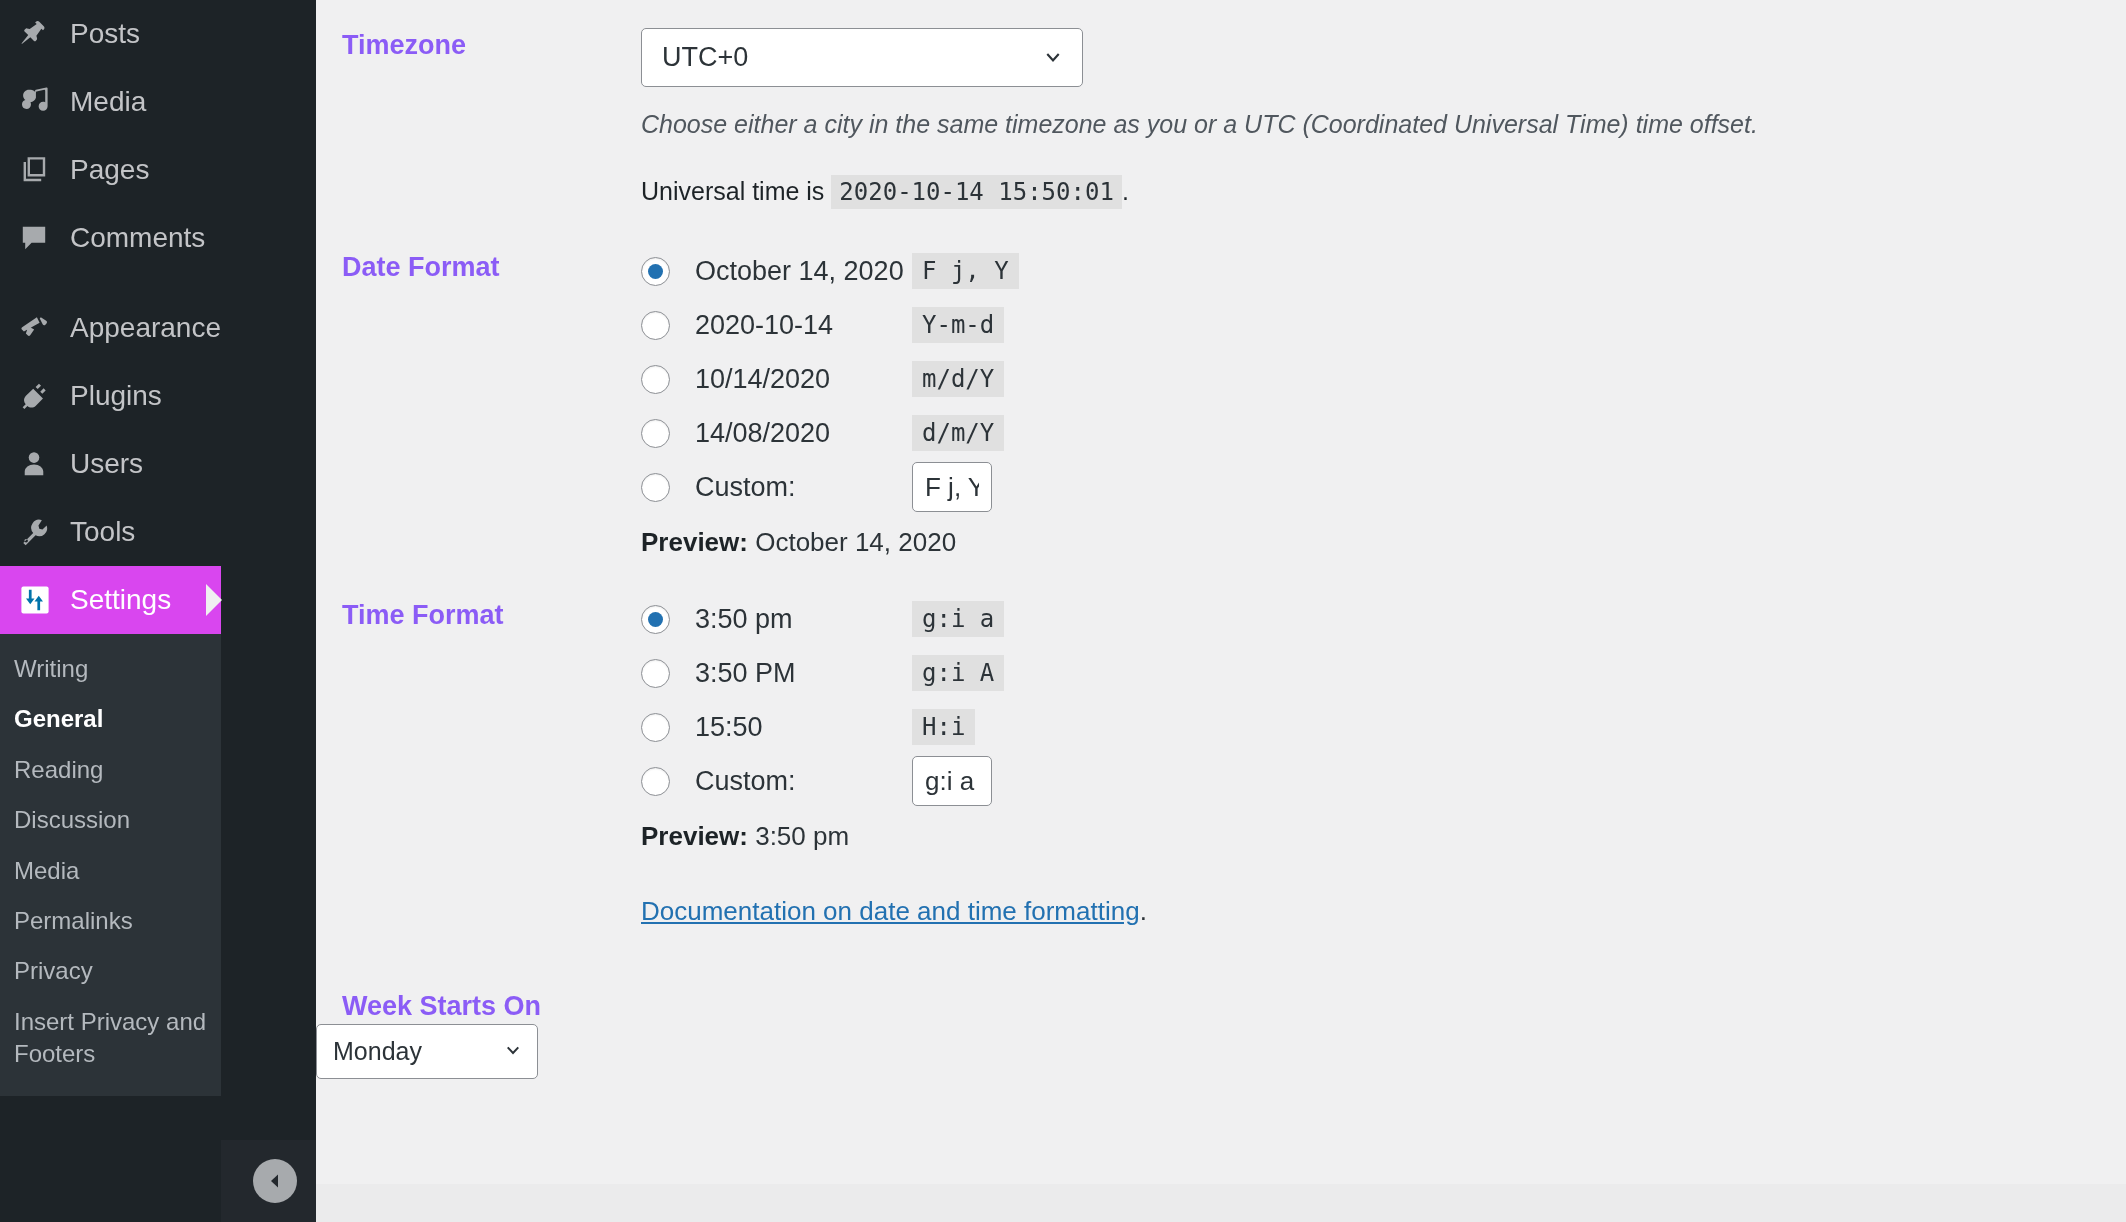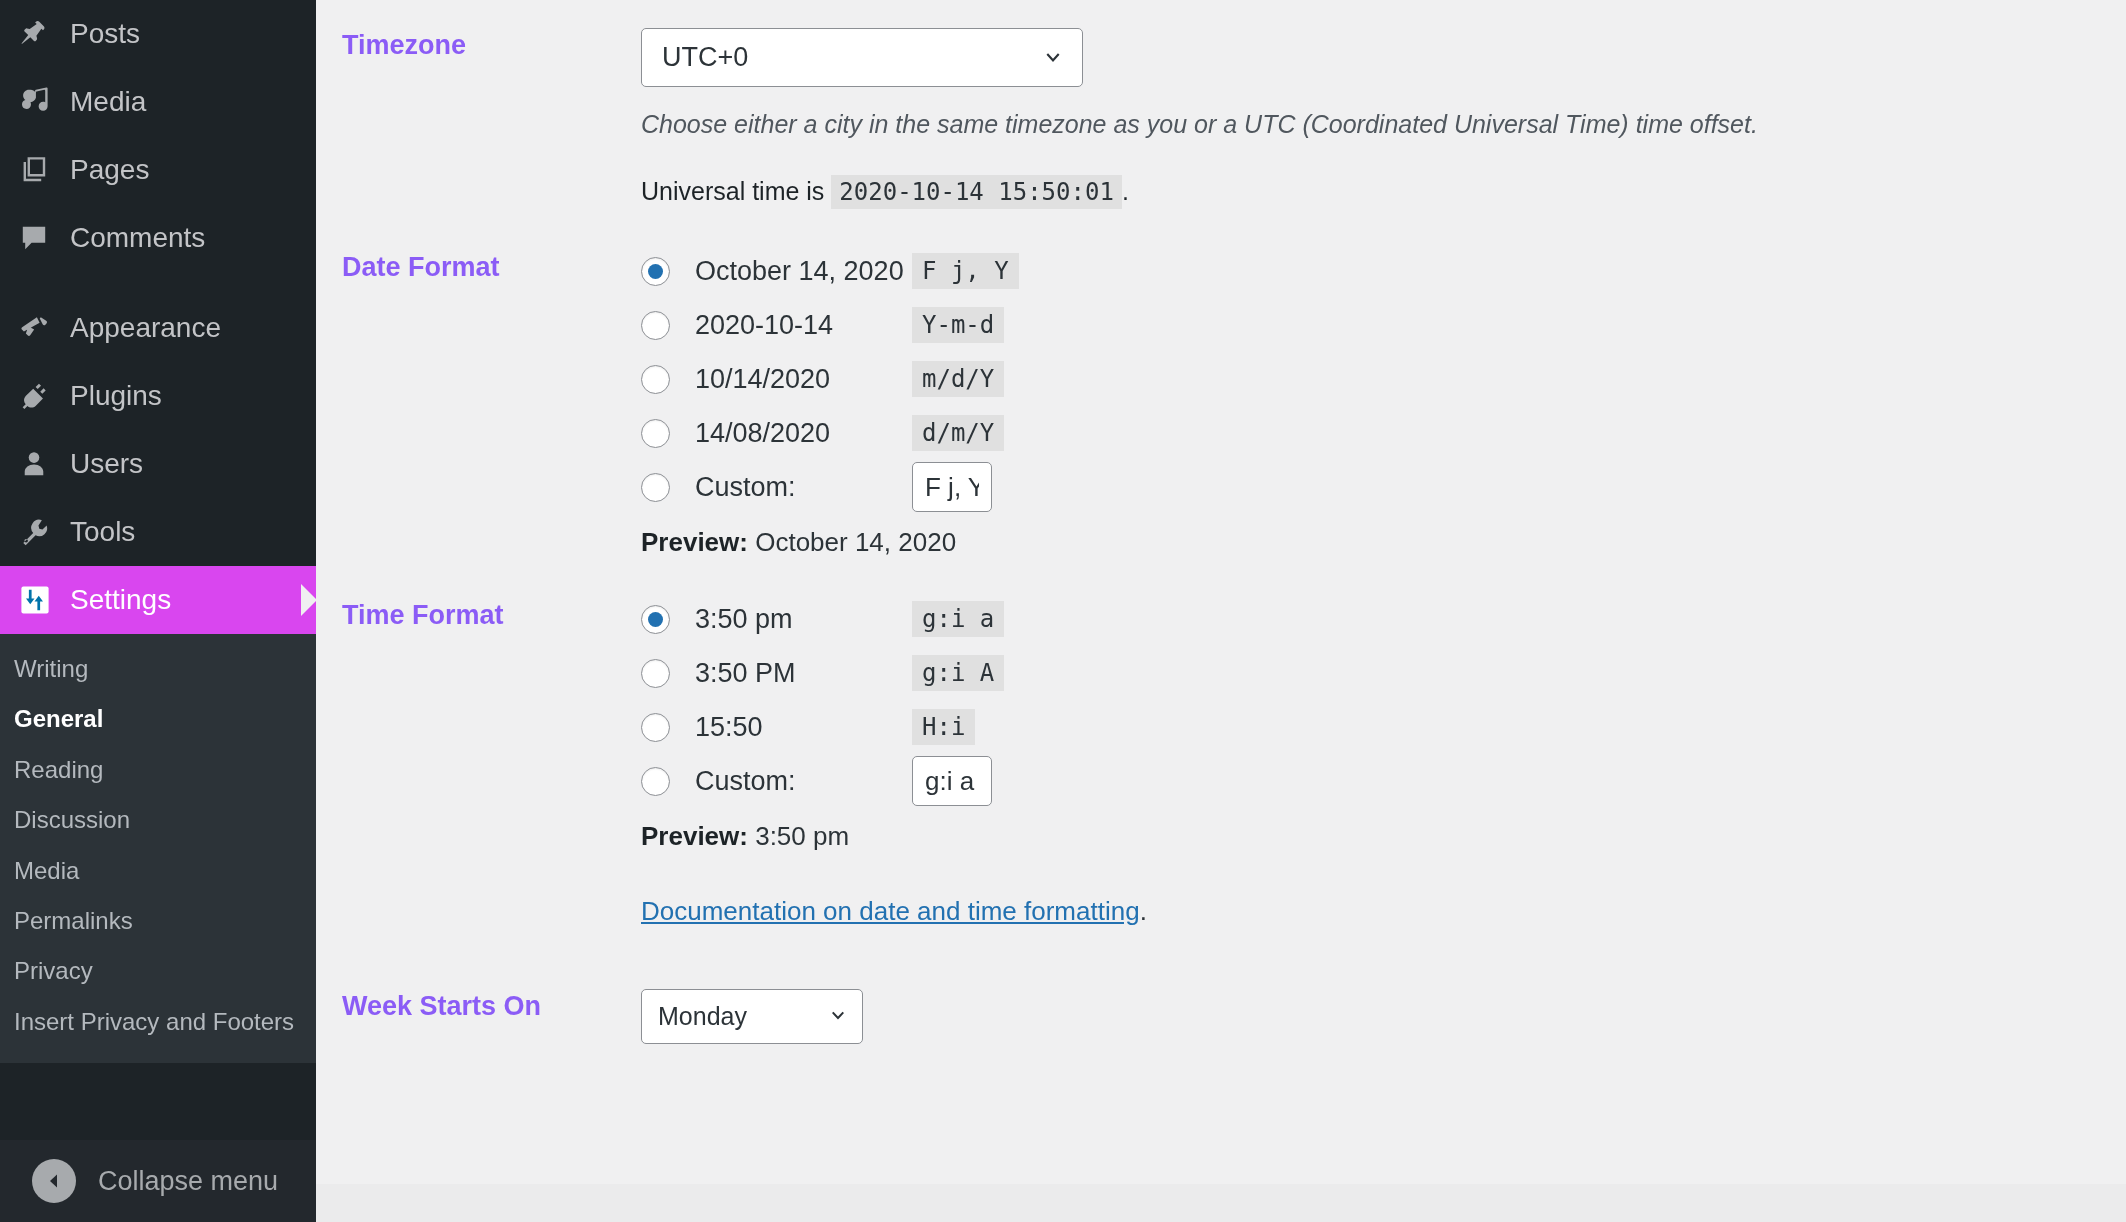--- a/index.html
+++ b/index.html
@@ -23,21 +23,21 @@
 
   
   .adminmenu-wrap {
     position: relative;
     width: 316px;
     min-width: 316px;
     background: #1d2327;
     height: 1222px;
     box-sizing: border-box;
     display: flex;
-    flex-direction: column;
+    flex-direction: row;
   }
   .adminmenu {
     display: block;
     padding-top: 0;
   }
   .menu-top {
     position: relative;
     display: flex;
     align-items: center;
     height: 68px;
@@ -264,21 +264,21 @@
   .doclink-wrap {
     margin-top: 44px;
     font-size: 26px;
     color: #2c3338;
   }
   .doclink {
     color: #2271b1;
     text-decoration: underline;
     cursor: pointer;
   }
-  .week-row { margin-top: 62px; }
+  .week-row { margin-top: 62px; flex-direction: column; }
   .bottom-strip {
     position: absolute;
     left: 0;
     right: 0;
     bottom: 0;
     height: 38px;
     background: #ebebec;
   }
 </style>
 </head>

